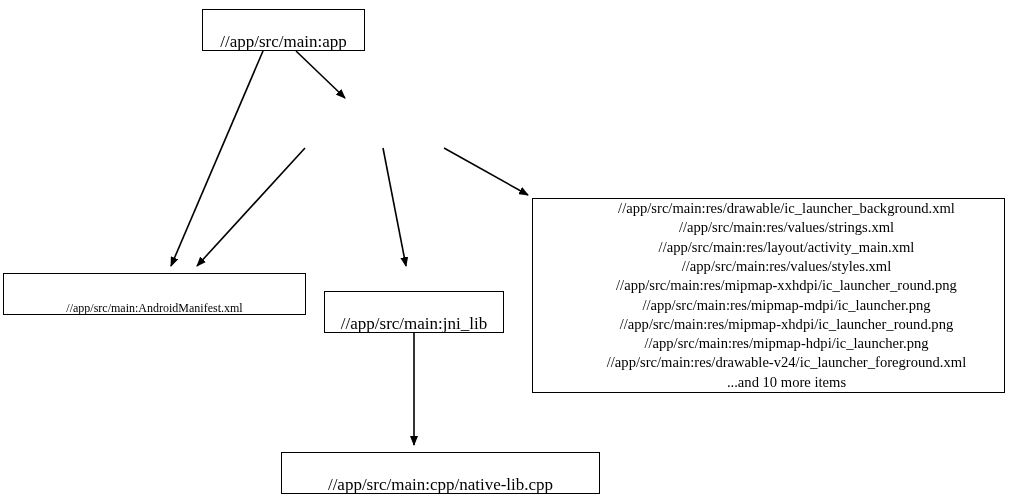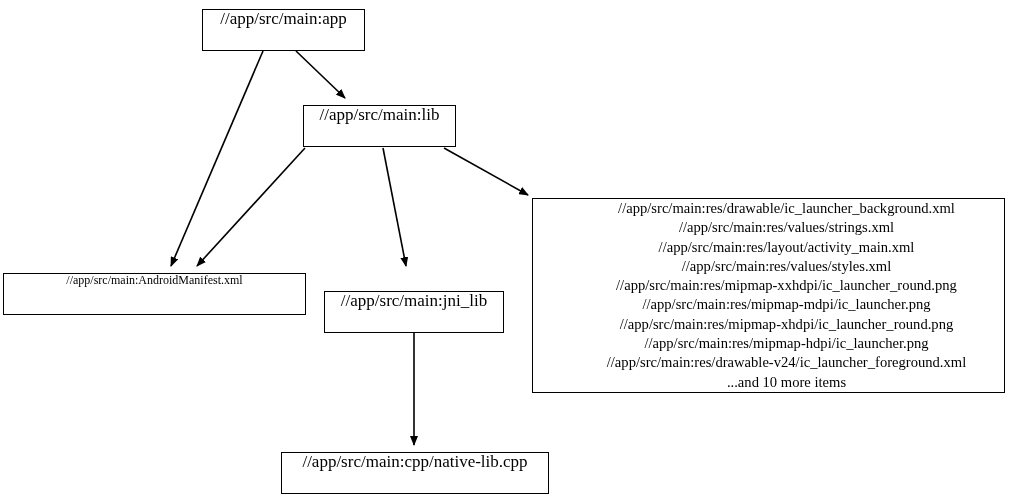--- a/index.html
+++ b/index.html
@@ -25,37 +25,37 @@
     width: 1018px;
     height: 496px;
     pointer-events: none;
   }
   .node {
     position: absolute;
     box-sizing: border-box;
     border: 1px solid #000000;
     background: #ffffff;
     display: flex;
-    align-items: flex-start;
+    align-items: flex-end;
     justify-content: center;
     text-align: center;
     white-space: pre;
     line-height: 1.0;
   }
   .node-label {
     display: block;
     white-space: pre;
     text-align: center;
   }
   
   #node-app        { left: 202px; top: 9px;   width: 163px; height: 42px; font-size: 17px; }
   #node-lib        { left: 303px; top: 105px; width: 153px; height: 42px; font-size: 17px; }
   #node-manifest   { left: 3px;   top: 273px; width: 303px; height: 42px; font-size: 12px; }
   #node-jni        { left: 324px; top: 273px; width: 180px; height: 42px; font-size: 17px; margin-top: 18px; }
-  #node-cpp        { left: 281px; top: 452px; width: 268px; height: 42px; font-size: 17px; }
+  #node-cpp        { left: 281px; top: 452px; width: 319px; height: 42px; font-size: 17px; }
   #node-resources  { left: 532px; top: 198px; width: 473px; height: 195px; font-size: 14.6px; padding-left: 36px; }
   #node-resources .node-label { line-height: 19.3px; }
 </style>
 </head>
 <body>
 
 <div id="graph-canvas">
 
   <svg id="edge-layer" viewBox="0 0 1018 496" width="1018" height="496" xmlns="http://www.w3.org/2000/svg">
     <defs>
@@ -74,23 +74,20 @@
 
     <path d="M 444,148 L 528,195" fill="none" stroke="#000000" stroke-width="1.6" marker-end="url(#arrowhead)"></path>
 
     <path d="M 414,315 L 414,445" fill="none" stroke="#000000" stroke-width="1.6" marker-end="url(#arrowhead)"></path>
   </svg>
 
   <div class="node" id="node-app">
     <span class="node-label">//app/src/main:app</span>
   </div>
 
-  <div class="node" id="node-lib">
-    <span class="node-label">//app/src/main:lib</span>
-  </div>
 
   <div class="node" id="node-manifest">
     <span class="node-label">//app/src/main:AndroidManifest.xml</span>
   </div>
 
   <div class="node" id="node-jni">
     <span class="node-label">//app/src/main:jni_lib</span>
   </div>
 
   <div class="node" id="node-cpp">

